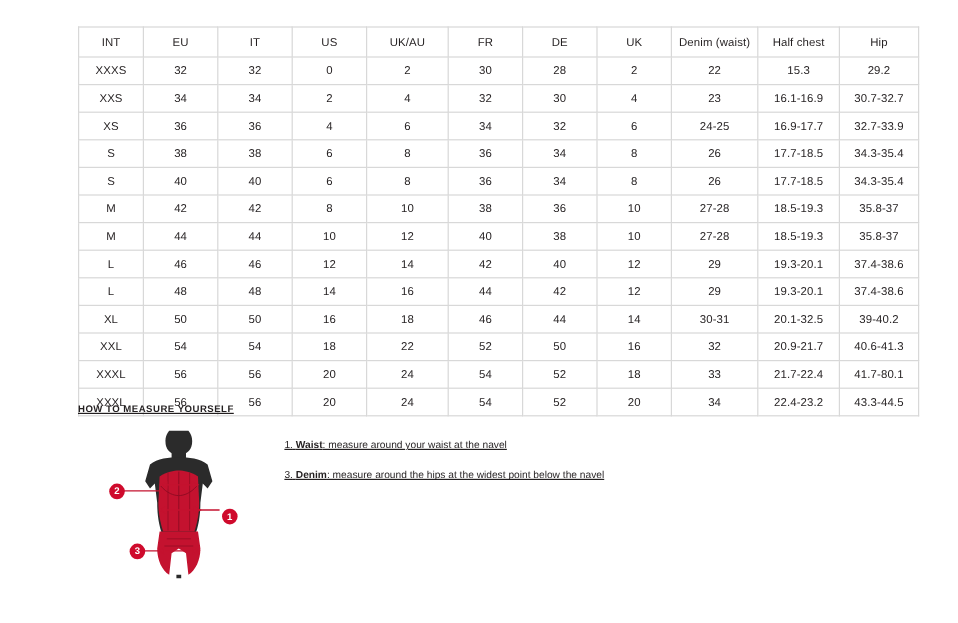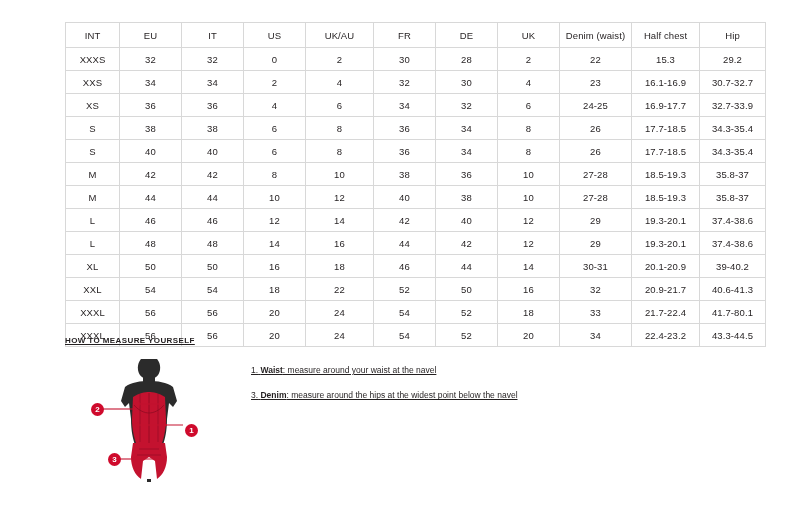--- a/index.html
+++ b/index.html
@@ -82,21 +82,21 @@
     align-items: flex-start;
   }
   .figure-area {
     position: relative;
     width: 120px;
     height: 125px;
     margin-left: 28px;
     margin-top: 2px;
   }
   .notes {
-    margin-left: 38px;
+    margin-left: 24px;
     margin-top: 10px;
   }
   .note {
     font-size: 8.5px;
     line-height: 1.35;
     color: #231f20;
     margin-bottom: 14px;
     white-space: nowrap;
   }
   .note b { font-weight: bold; }
@@ -275,21 +275,21 @@
         <tr>
           <td>XL</td>
           <td>50</td>
           <td>50</td>
           <td>16</td>
           <td>18</td>
           <td>46</td>
           <td>44</td>
           <td>14</td>
           <td>30-31</td>
-          <td>20.1-20.9</td>
+          <td>20.1-32.5</td>
           <td>39-40.2</td>
         </tr>
         <tr>
           <td>XXL</td>
           <td>54</td>
           <td>54</td>
           <td>18</td>
           <td>22</td>
           <td>52</td>
           <td>50</td>

